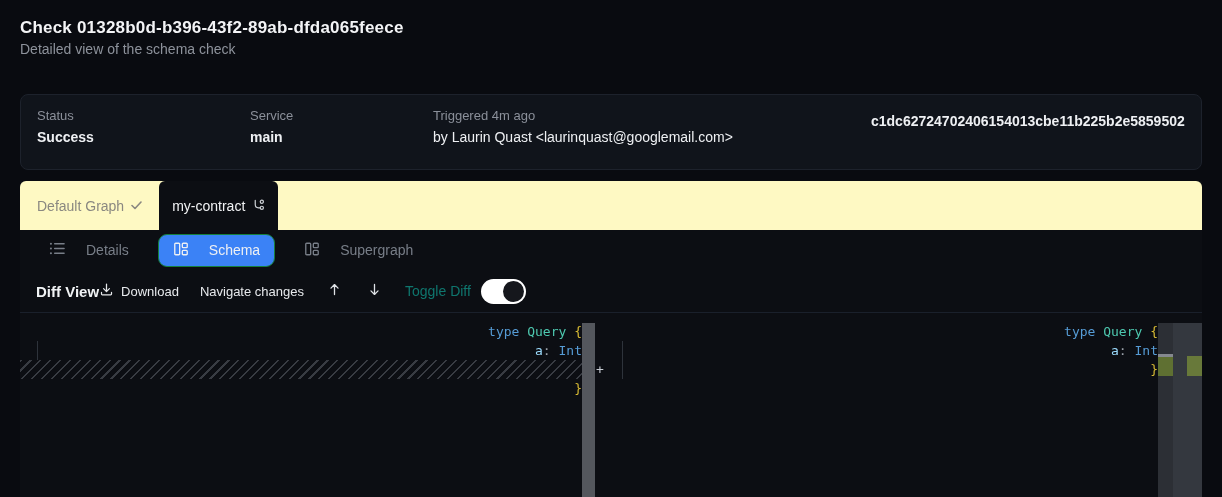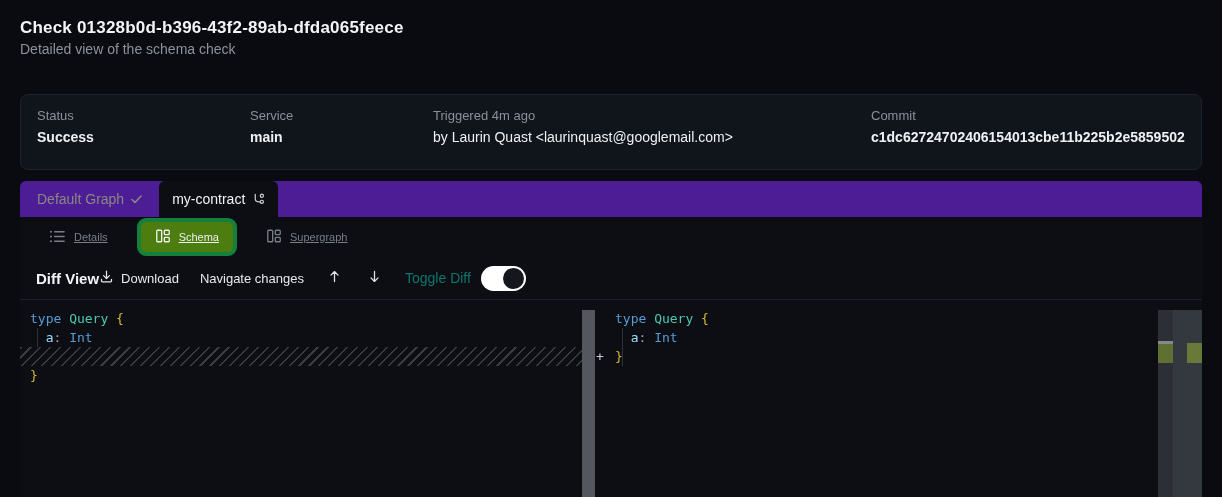--- a/index.html
+++ b/index.html
@@ -16,47 +16,47 @@
              background:#10141b;border:1px solid #1d222c;border-radius:8px;
              display:grid;grid-template-columns:213px 183px 438px 1fr;padding:13px 16px;}
   .info-label{font-size:13px;color:#8b909a;line-height:16px;}
   .info-value{margin-top:4px;font-size:14px;color:#eef0f3;font-weight:700;line-height:18px;white-space:nowrap;}
   .info-value.regular{font-weight:400;}
 
   
   .content{position:absolute;left:20px;top:181px;width:1182px;bottom:0;display:flex;flex-direction:column;background:#0c0e13;}
 
   
-  .tab-strip{height:36px;background:#4c1d95;border-radius:6px 6px 0 0;display:flex;align-items:stretch;flex:none;}
+  .tab-strip{height:49px;background:#fef9c3;border-radius:6px 6px 0 0;display:flex;align-items:stretch;flex:none;}
   .graph-tab{display:flex;align-items:center;gap:7px;padding:0 17px;font-size:14px;cursor:default;}
   .graph-tab.inactive{color:#8a8881;}
   .graph-tab.active{background:#0c0e13;border-radius:6px 6px 0 0;color:#f1f2f4;font-weight:500;padding:0 13px;justify-content:space-between;}
   .graph-tab .icon{display:flex;align-items:center;}
 
   
   .subtab-row{height:40px;flex:none;display:flex;align-items:center;padding-left:16px;gap:16px;}
-  .subtab{display:flex;align-items:center;gap:8px;font-size:11px;color:#787e88;padding:6px 12px;border:1px solid transparent;text-decoration:underline;}
-  .subtab.selected{border:4px solid #15803d;background:#4d7c0f;border-radius:9px;color:#eef0f3;font-weight:500;padding:6px 14px;}
+  .subtab{display:flex;align-items:center;gap:20px;font-size:14px;color:#787e88;padding:6px 12px;border:1px solid transparent;}
+  .subtab.selected{border:1px solid #15803d;background:#3b82f6;border-radius:9px;color:#eef0f3;font-weight:500;padding:6px 14px;}
   .subtab svg{flex:none;}
 
   
   .diff-toolbar{height:43px;flex:none;display:flex;align-items:center;justify-content:flex-start;
                 padding:0 16px;border-bottom:1px solid #1a202b;box-sizing:border-box;}
   .diff-title{font-size:15px;font-weight:700;color:#f1f3f5;}
   .toolbar-actions{display:flex;align-items:center;gap:21px;}
   .tb-btn{display:flex;align-items:center;gap:7px;font-size:13px;color:#e7e9ec;cursor:pointer;background:none;border:none;padding:0;font-family:inherit;}
   .arrow-btn{display:flex;align-items:center;padding:0 3px;cursor:pointer;background:none;border:none;}
   .toggle-wrap{display:flex;align-items:center;gap:10px;}
   .toggle-label{font-size:14px;color:#0f766e;}
   .switch{width:45px;height:25px;border-radius:13px;background:#ffffff;position:relative;cursor:pointer;flex:none;}
   .switch .knob{position:absolute;top:2px;right:2px;width:21px;height:21px;border-radius:50%;background:#15171c;}
 
   
   .diff-editor{flex:1;display:flex;align-items:stretch;font-family:"DejaVu Sans Mono",monospace;font-size:13px;min-height:0;}
-  .pane{position:relative;padding-top:9px;box-sizing:border-box;overflow:hidden;}
+  .pane{position:relative;padding-top:9px;box-sizing:border-box;overflow:hidden;text-align:right;}
   .pane-left{width:562px;flex:none;}
   .pane-right{width:553px;flex:none;}
   .code-line{height:19px;line-height:19px;white-space:pre;padding-left:10px;}
   .code-line.hatch{padding-left:0;
       background:repeating-linear-gradient(135deg,rgba(158,165,176,.30) 0 1.5px,transparent 1.5px 7px);}
   .code-line.added{background:var(--added-line,#465722);}
   .indent-guide{position:absolute;left:17px;width:1px;background:#2e333b;}
   .guide-left{top:28px;height:19px;}
   .guide-right{top:28px;height:38px;}
 
@@ -92,21 +92,20 @@
   </div>
   <div class="info-field">
     <div class="info-label">Service</div>
     <div class="info-value">main</div>
   </div>
   <div class="info-field">
     <div class="info-label">Triggered 4m ago</div>
     <div class="info-value regular">by Laurin Quast &lt;laurinquast@googlemail.com&gt;</div>
   </div>
   <div class="info-field">
-    <div class="info-label">Commit</div>
     <div class="info-value">c1dc62724702406154013cbe11b225b2e5859502</div>
   </div>
 </div>
 
 <div class="content">
 
   <div class="tab-strip">
     <div class="graph-tab inactive">
       <span>Default Graph</span>
       <span class="icon">

